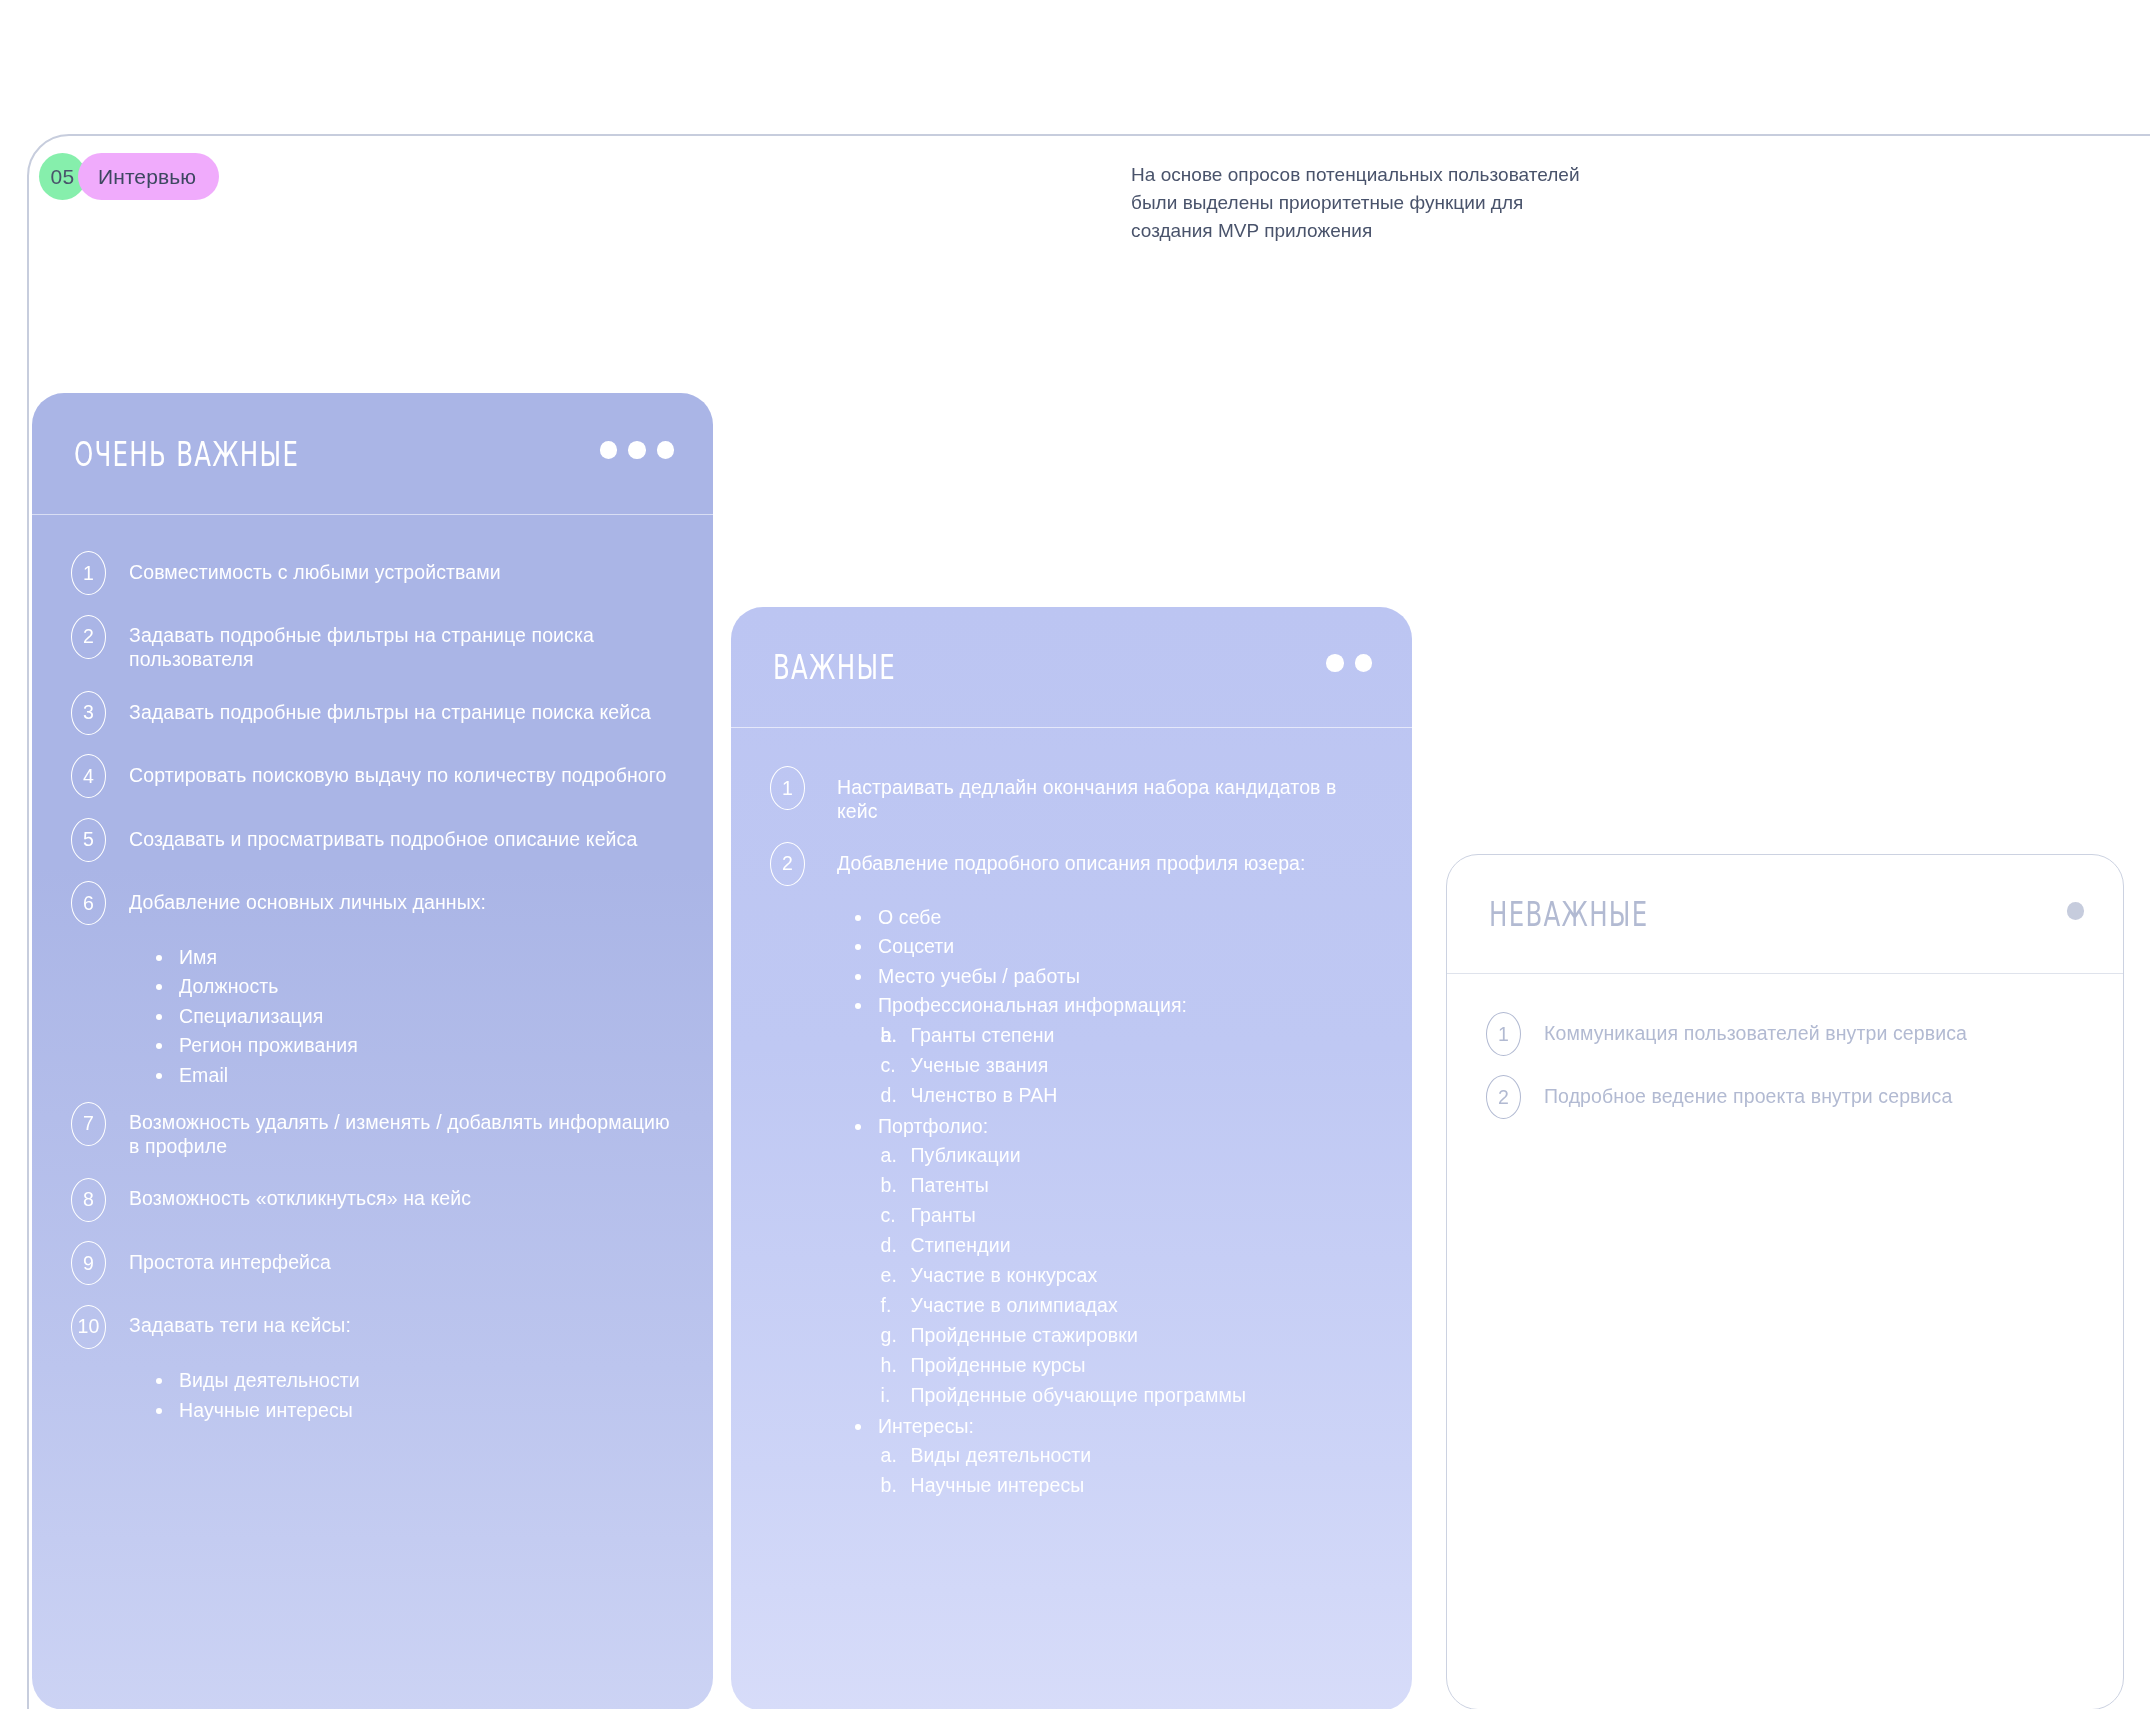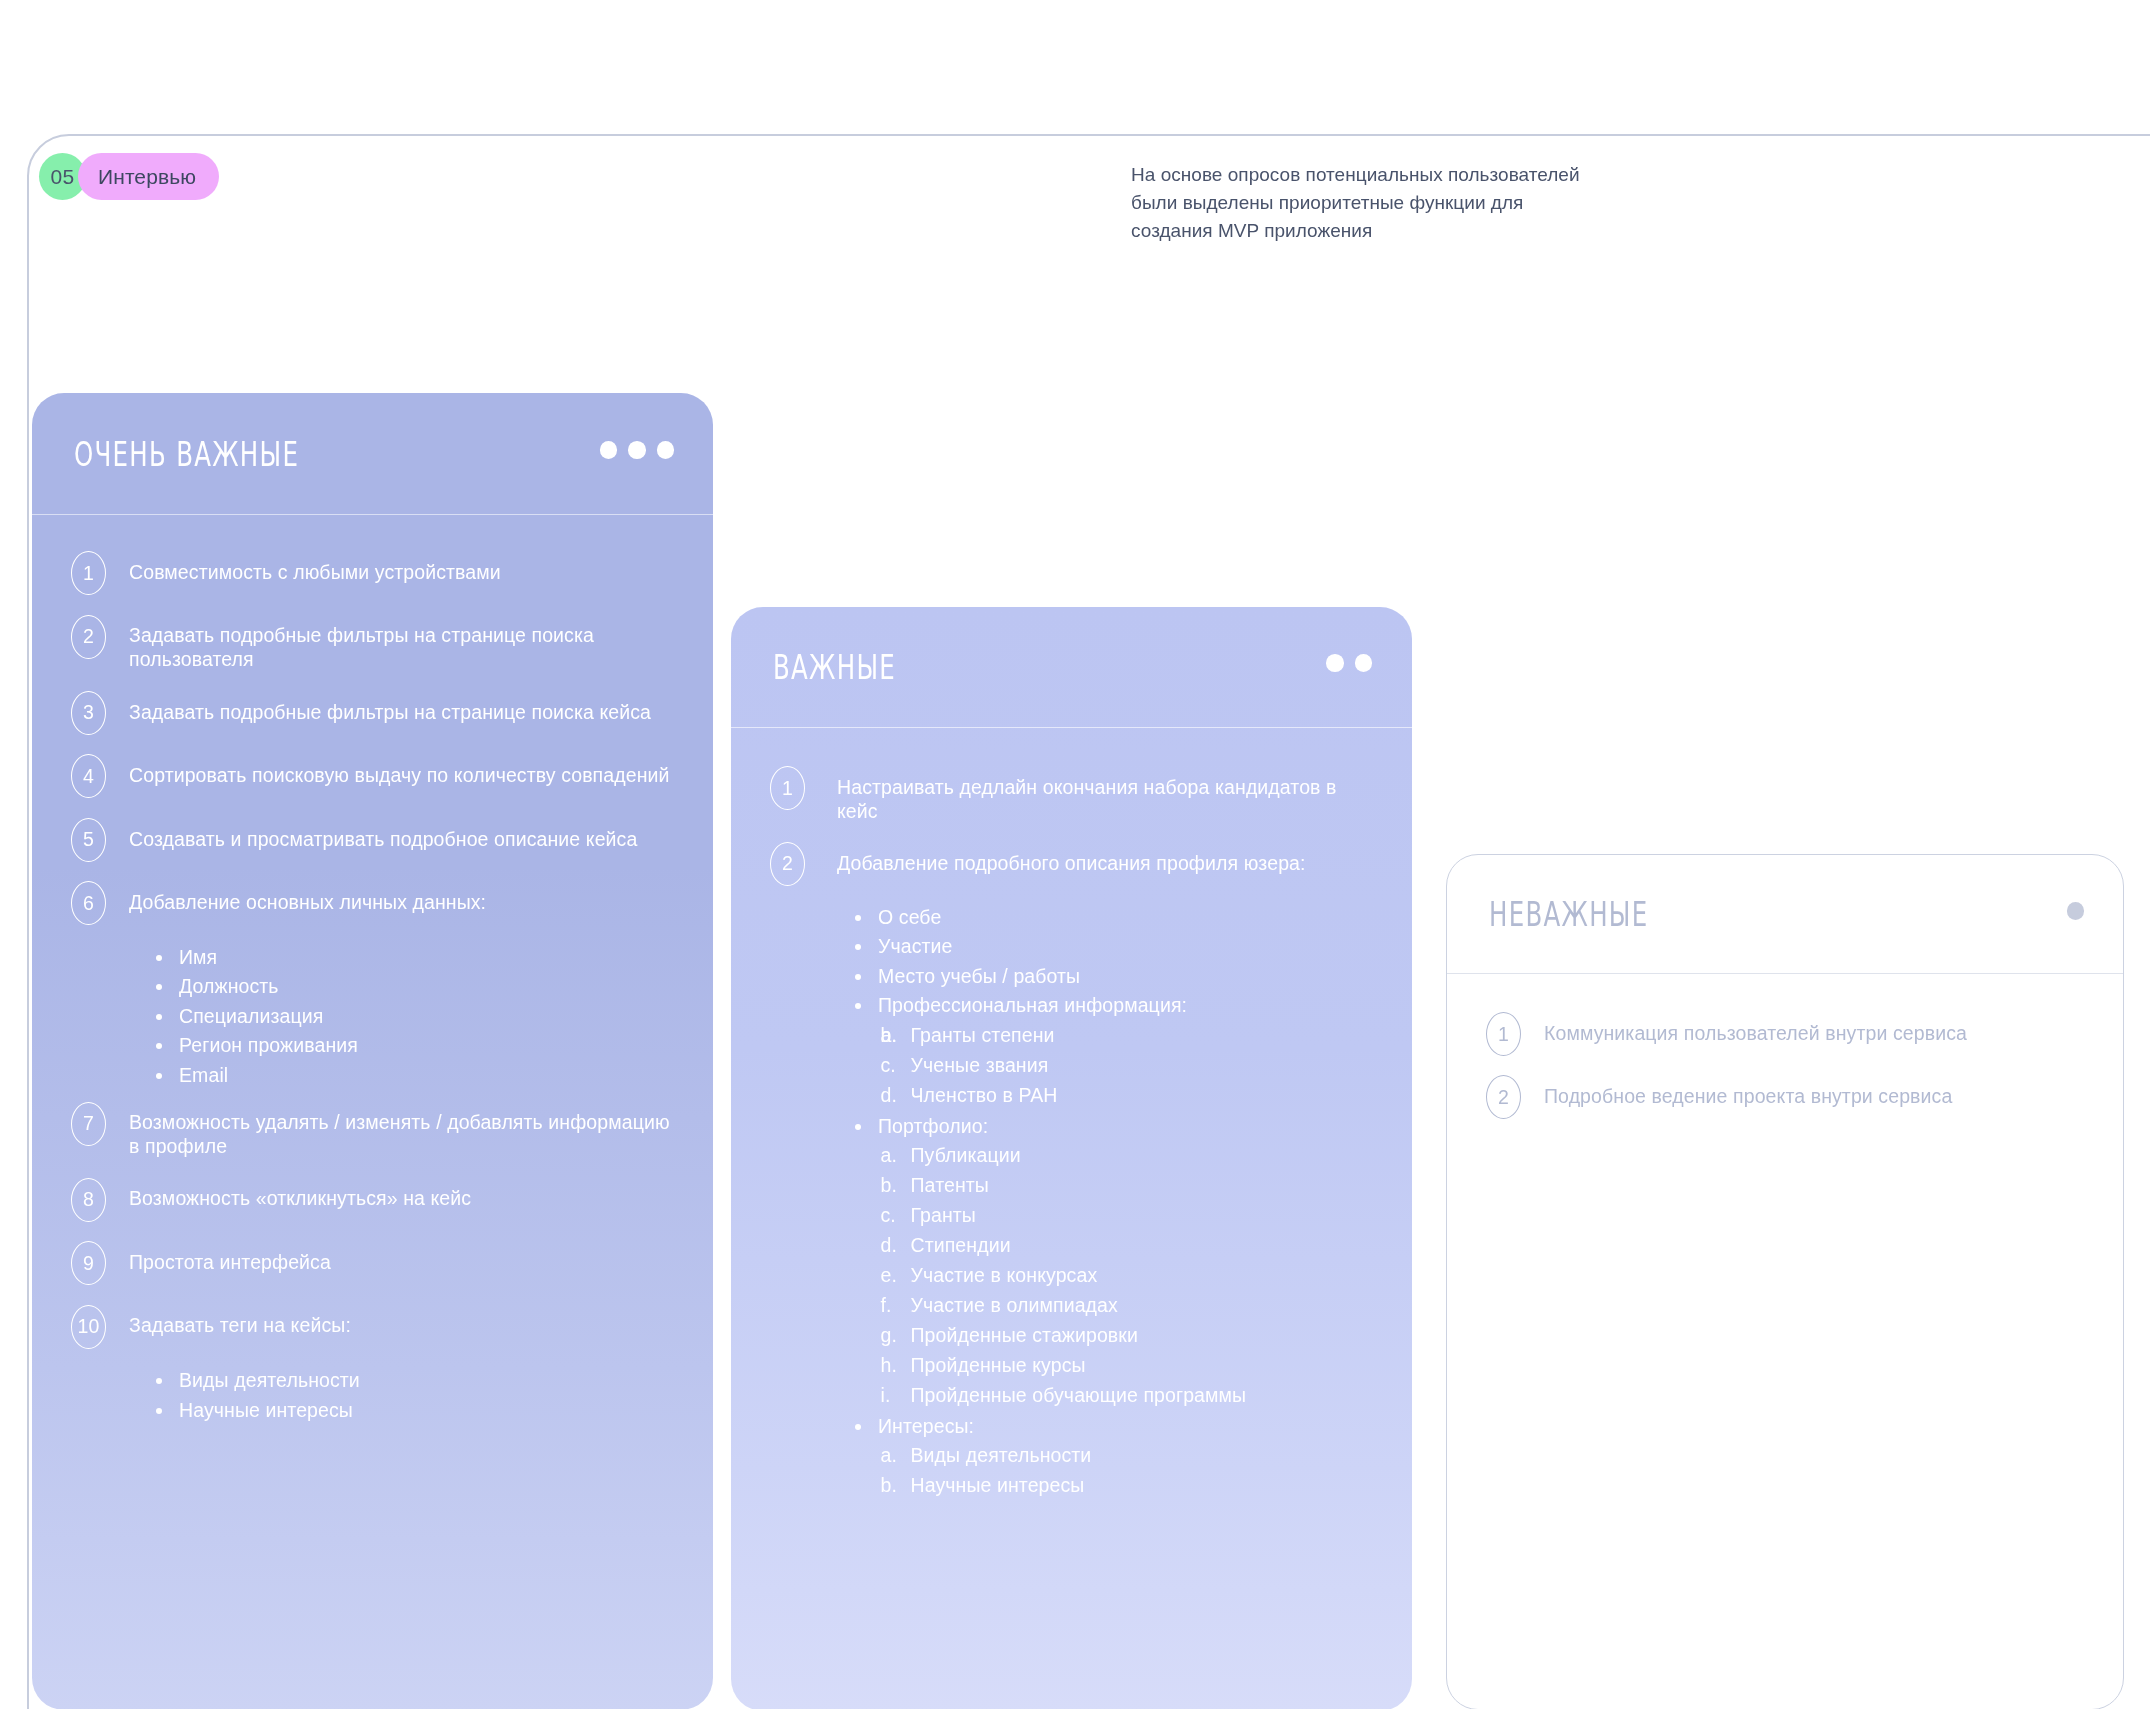--- a/index.html
+++ b/index.html
@@ -267,21 +267,21 @@
       <div class="num-row">
         <div class="num-badge">2</div>
         <div class="num-text">Задавать подробные фильтры на странице поиска пользователя</div>
       </div>
       <div class="num-row">
         <div class="num-badge">3</div>
         <div class="num-text">Задавать подробные фильтры на странице поиска кейса</div>
       </div>
       <div class="num-row">
         <div class="num-badge">4</div>
-        <div class="num-text">Сортировать поисковую выдачу по количеству совпадений</div>
+        <div class="num-text">Сортировать поисковую выдачу по количеству подробного</div>
       </div>
       <div class="num-row">
         <div class="num-badge">5</div>
         <div class="num-text">Создавать и просматривать подробное описание кейса</div>
       </div>
       <div class="num-row">
         <div class="num-badge">6</div>
         <div class="num-text">Добавление основных личных данных:</div>
       </div>
       <ul class="sub ">
@@ -327,21 +327,21 @@
       <div class="num-row">
         <div class="num-badge">1</div>
         <div class="num-text">Настраивать дедлайн окончания набора кандидатов в кейс</div>
       </div>
       <div class="num-row">
         <div class="num-badge">2</div>
         <div class="num-text">Добавление подробного описания профиля юзера:</div>
       </div>
       <ul class="sub lvl1">
         <li class="bullet">О себе</li>
-        <li class="bullet">Участие</li>
+        <li class="bullet">Соцсети</li>
         <li class="bullet">Место учебы / работы</li>
         <li class="bullet">Профессиональная информация:</li>
         <ol class="sub">
           <li class="alpha"><span class="mk">a.</span></li>
           <li class="alpha"><span class="mk">b.</span><span>Гранты степени</span></li>
           <li class="alpha"><span class="mk">c.</span><span>Ученые звания</span></li>
           <li class="alpha"><span class="mk">d.</span><span>Членство в РАН</span></li>
         </ol>
         <li class="bullet">Портфолио:</li>
         <ol class="sub">

